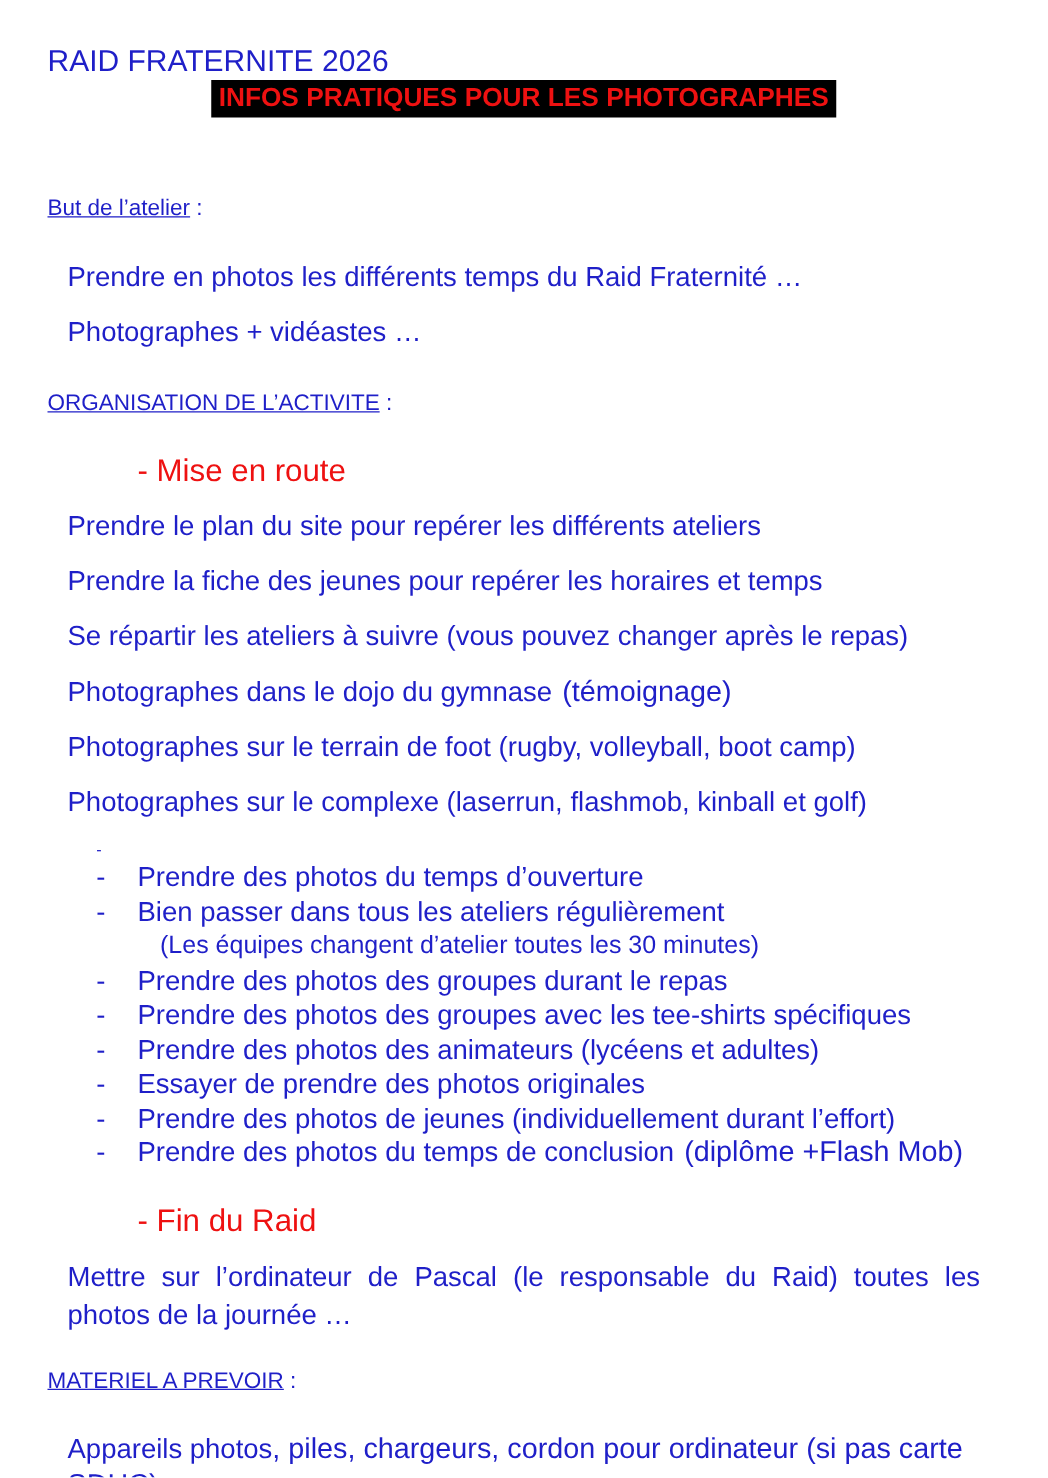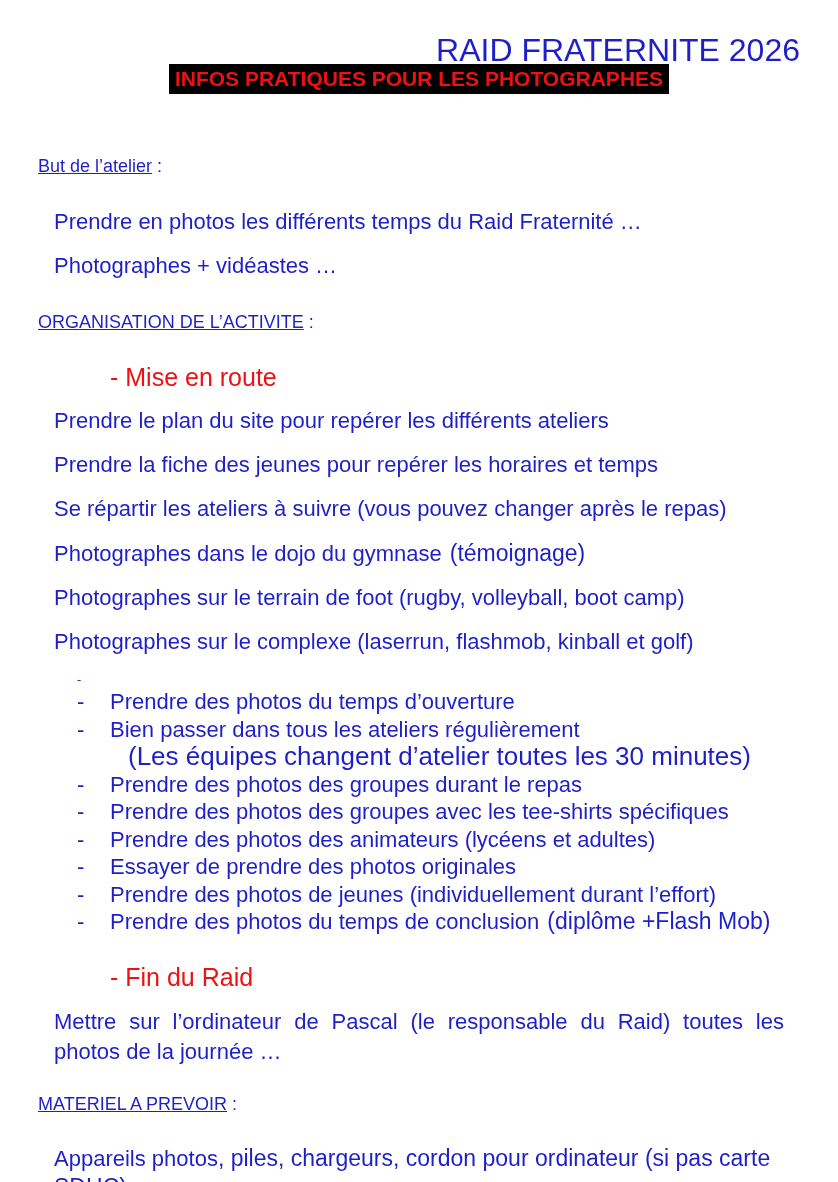--- a/index.html
+++ b/index.html
@@ -9,23 +9,23 @@
     box-sizing: border-box;
     padding: 36px 38px 0 38px;
     background: #ffffff;
     font-family: "Liberation Sans", sans-serif;
     color: #1f1fc8;
     overflow: hidden;
   }
 
   
   .title1 {
-    font-size: 32px;
+    font-size: 24px;
     line-height: 28px;
-    text-align: right;
+    text-align: left;
     margin: 0;
   }
   .title2 {
     text-align: center;
     margin: 0;
     line-height: 30px;
   }
   .title2 .hl {
     display: inline-block;
     background: #000000;
@@ -81,21 +81,21 @@
     margin-left: 39px;
     width: 33px;
     flex: 0 0 33px;
   }
   .bullet-row .btext { flex: 1; }
   .bullet-row.tiny {
     font-size: 13px;
     line-height: 16px;
   }
   .bullet-sub {
-    font-size: 26px;
+    font-size: 20px;
     line-height: 27.5px;
     padding-left: 90px;
     margin: 0;
   }
 
   
   .justified {
     text-align: justify;
     font-size: 22px;
     line-height: 30px;

